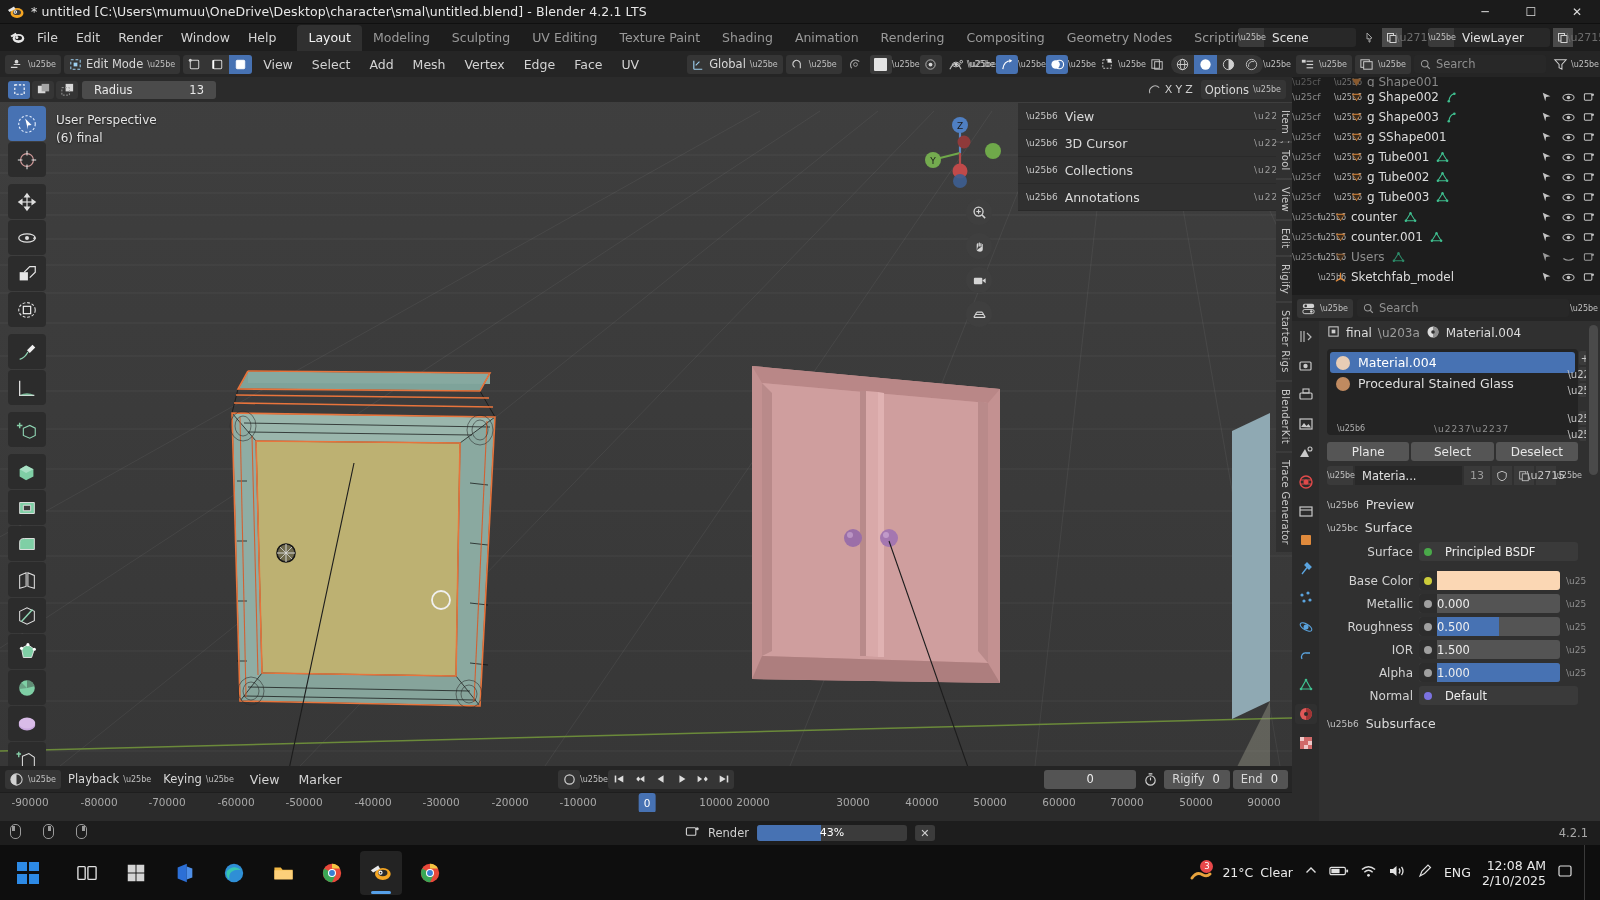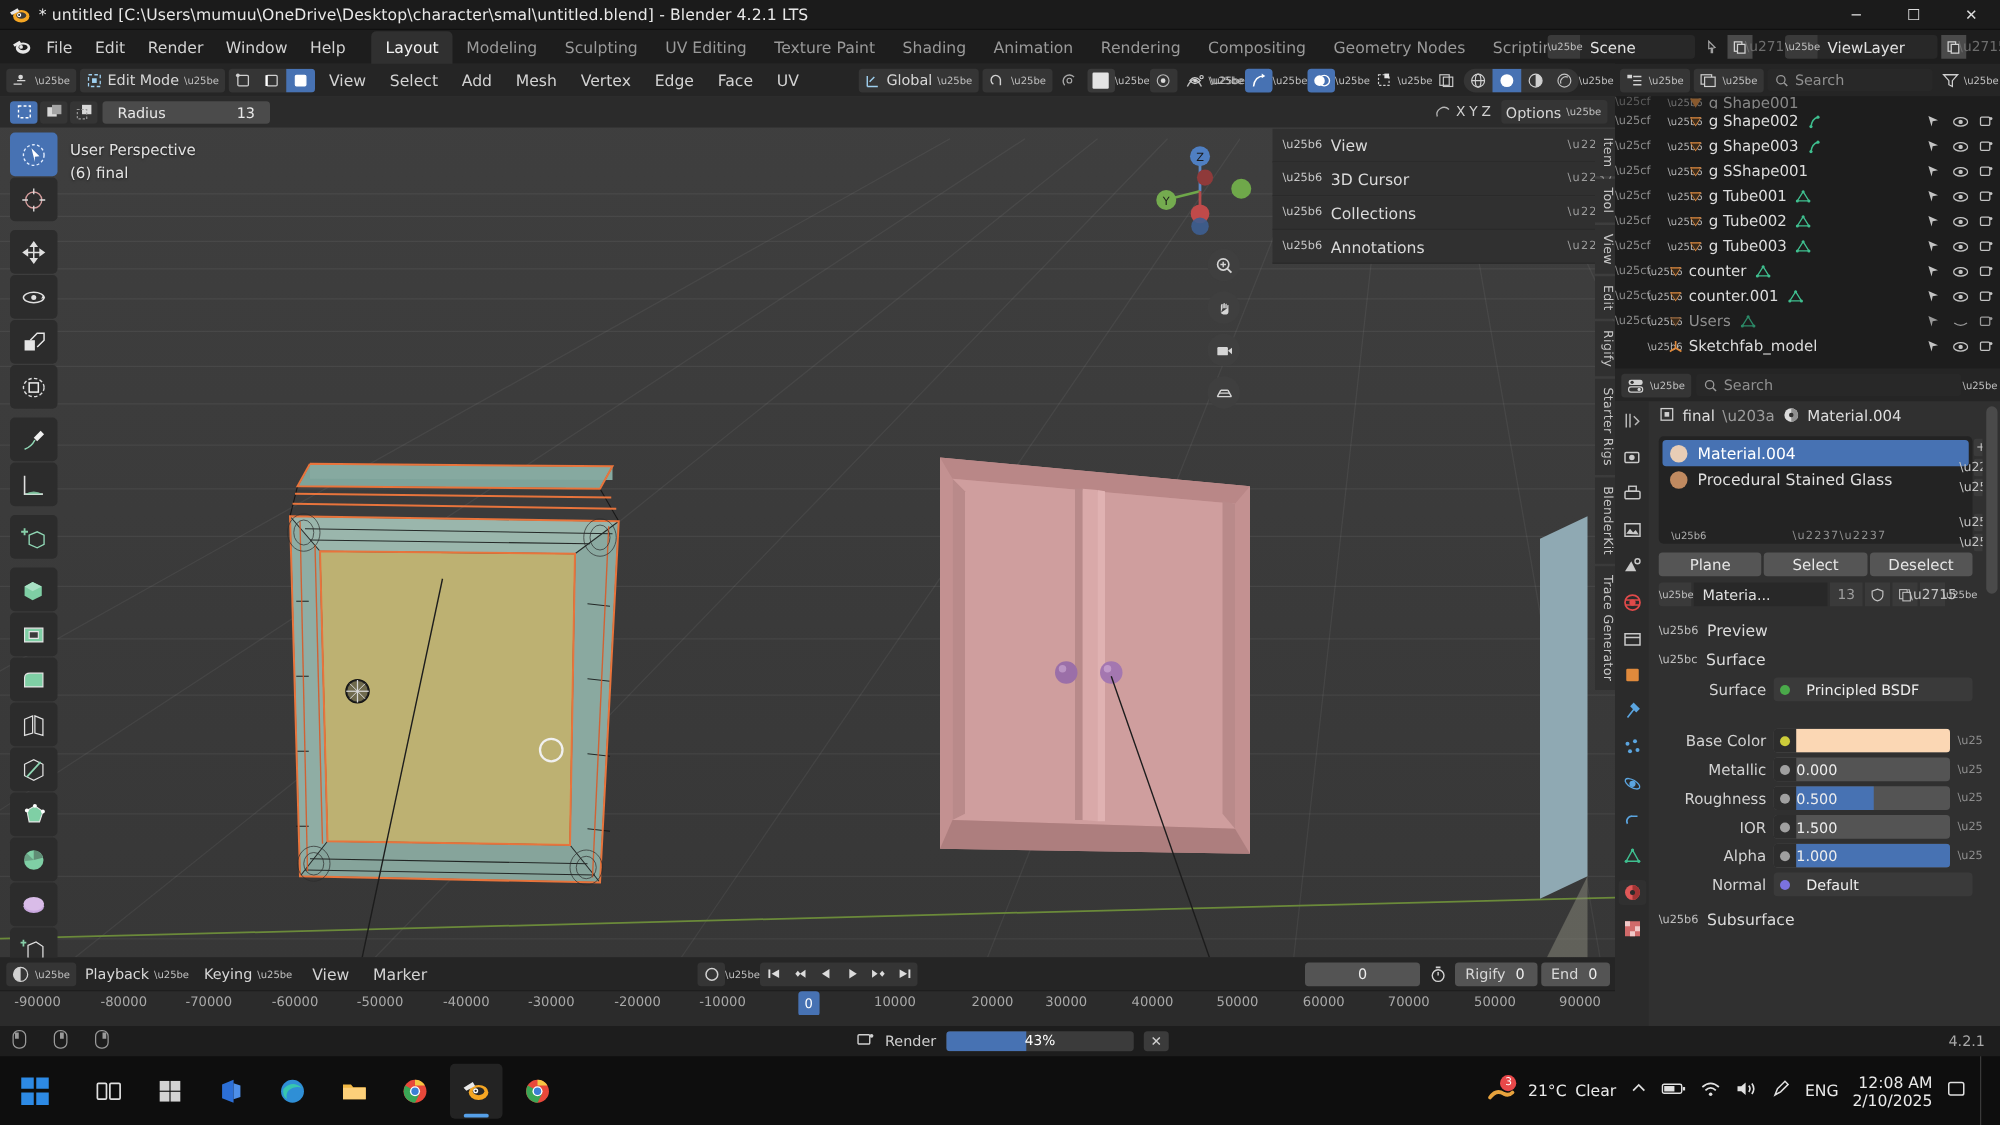--- a/index.html
+++ b/index.html
@@ -1532,21 +1532,21 @@
       <div class="prow">
         <div class="plabel">Surface</div>
         <div class="pfield" style="background:#3a3a3a">
           <span class="psocket" style="background:transparent">
               <i class="pdot" style="background:#4aa94a"></i>
             </span>
           <span class="pval left">Principled BSDF</span>
         </div>
       </div>
 
-      <div class="prow" style="margin-top:20px">
+      <div class="prow" style="margin-top:8px">
         <div class="plabel">Base Color</div>
         <div class="pfield">
           <span class="psocket">
               <i class="pdot" style="background:#cccc3a"></i>
             </span>
           <span class="swatch" style="background:#fbd7b4"></span>
         </div>
         <div class="pdecor">\u25cf</div>
       </div>
 
@@ -1709,21 +1709,21 @@
       <span class="tick" style="left:99px">-80000</span>
       <span class="tick" style="left:167px">-70000</span>
       <span class="tick" style="left:236px">-60000</span>
       <span class="tick" style="left:304px">-50000</span>
       <span class="tick" style="left:373px">-40000</span>
       <span class="tick" style="left:441px">-30000</span>
       <span class="tick" style="left:510px">-20000</span>
       <span class="tick" style="left:578px">-10000</span>
       <span class="playhead" style="left:647px">0</span>
       <span class="tick" style="left:716px">10000</span>
-      <span class="tick" style="left:794px">20000</span>
+      <span class="tick" style="left:753px">20000</span>
       <span class="tick" style="left:853px">30000</span>
       <span class="tick" style="left:922px">40000</span>
       <span class="tick" style="left:990px">50000</span>
       <span class="tick" style="left:1059px">60000</span>
       <span class="tick" style="left:1127px">70000</span>
       <span class="tick" style="left:1196px">50000</span>
       <span class="tick" style="left:1264px">90000</span>
     </div>
     <div class="tl-body"></div>
   </div>

